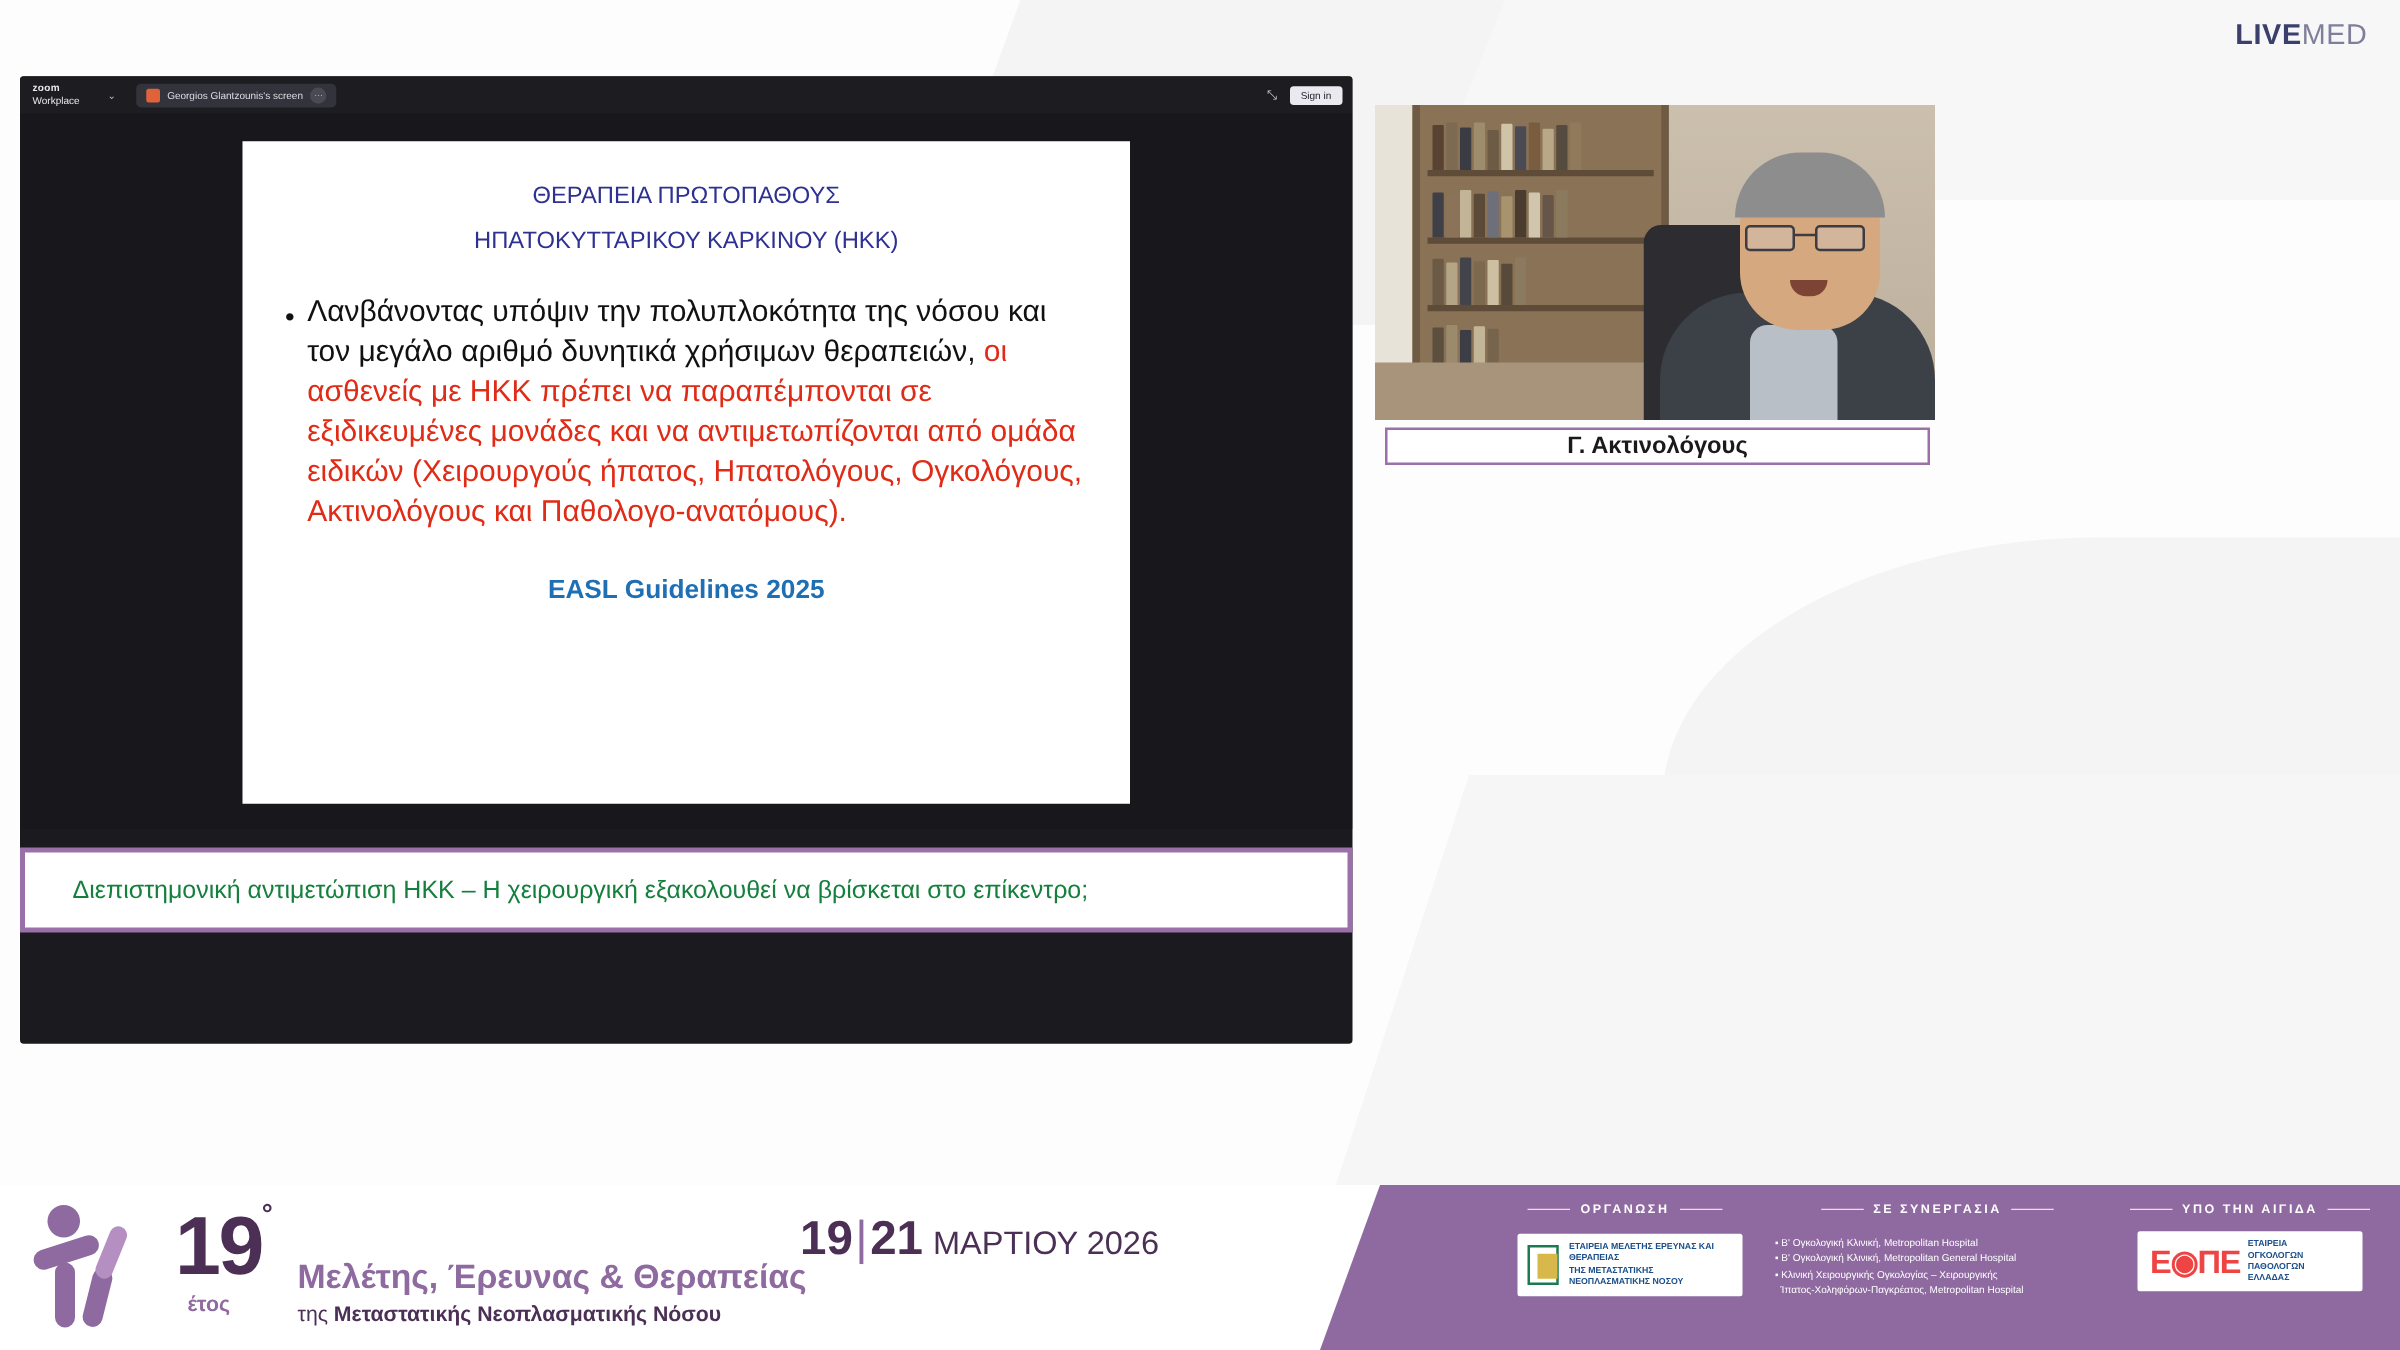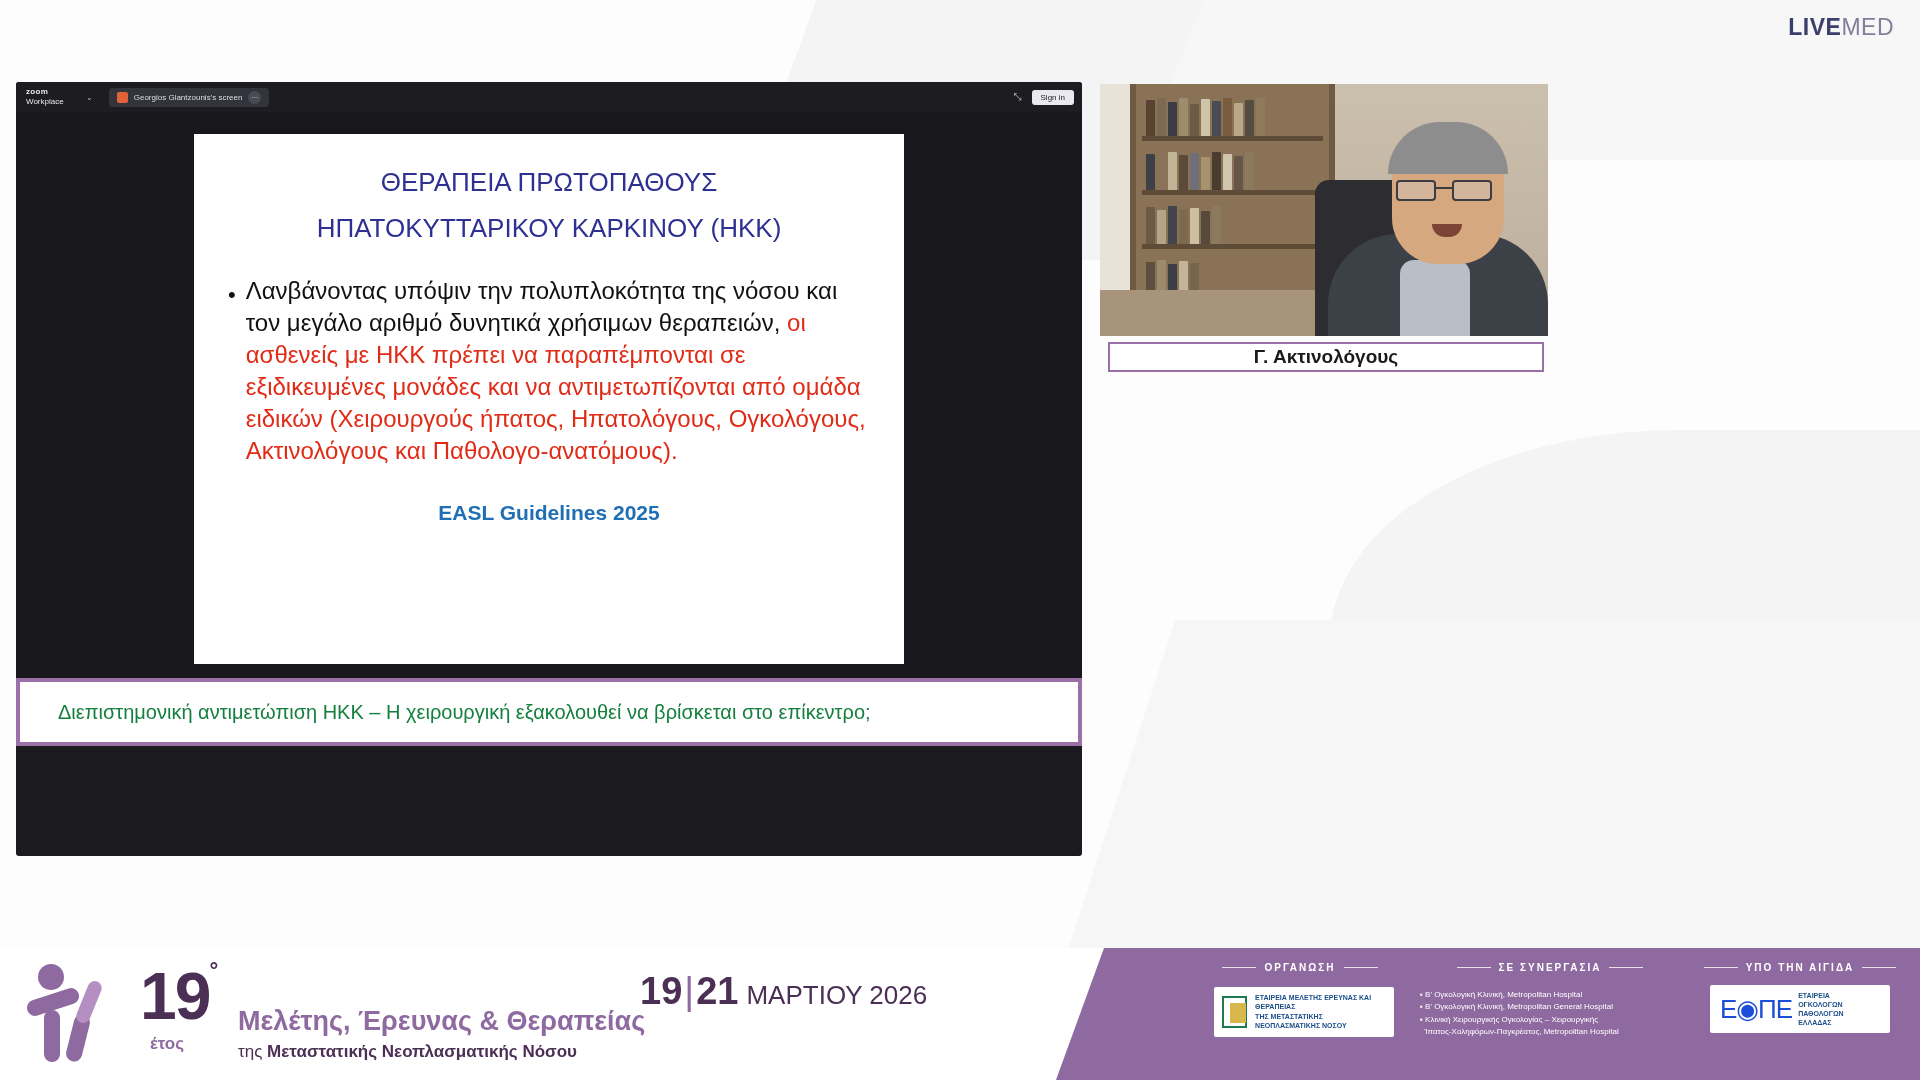--- a/index.html
+++ b/index.html
@@ -18,21 +18,21 @@
   .bg3 { left: 1330px; top: 430px; width: 700px; height: 420px; border-radius: 50% 0 0 0; background: #f4f4f4; }
   .bg4 { left: 1120px; top: 620px; width: 880px; height: 340px; transform: skewX(-18deg); background: #f6f6f6; }
 
   
   .brand { position: absolute; right: 26px; top: 14px; font-size: 23px; letter-spacing: .5px; font-weight: 700; }
   .brand .live { color: #3b3f6b; }
   .brand .med { color: #7f7f9b; font-weight: 400; }
 
   
   .zoom-window {
-    position: absolute; left: 16px; top: 82px; width: 1066px; height: 774px;
+    position: absolute; left: 16px; top: 61px; width: 1066px; height: 774px;
     background: #1b1b1f; border-radius: 3px; overflow: hidden;
   }
   .zoom-titlebar {
     position: relative; height: 30px; background: #1d1d21; display: flex; align-items: center;
   }
   .zoom-logo {
     margin-left: 10px; color: #e8e8ee; font-size: 8px; line-height: 10px; width: 56px;
   }
   .zoom-logo .l1 { font-weight: 700; letter-spacing: .3px; }
   .zoom-chevron { color: #b9b9c4; font-size: 8px; margin-left: 4px; }
@@ -51,21 +51,21 @@
   .signin-btn {
     background: #e9e9ef; color: #1b1b22; font-size: 8px; border-radius: 3px;
     padding: 3px 9px; border: none;
   }
   .slide-area { position: absolute; left: 0; top: 30px; width: 1066px; height: 572px; background: #18181c; }
   .slide {
     position: absolute; left: 178px; top: 22px; width: 710px; height: 530px; background: #fff;
     padding: 22px 26px;
   }
   .slide-h {
-    text-align: center; color: #2e3192; font-size: 26px; line-height: 1.45; font-weight: 400;
+    text-align: center; color: #2e3192; font-size: 19px; line-height: 1.45; font-weight: 400;
     margin-top: 8px;
   }
   .slide-body { margin-top: 28px; display: flex; gap: 10px; padding-left: 8px; }
   .bullet { color: #111; font-size: 22px; line-height: 1; margin-top: 9px; }
   .slide-p { font-size: 24px; line-height: 1.33; color: #111; }
   .slide-p .red { color: #e02b16; }
   .slide-ref { text-align: center; color: #1f6fb5; font-size: 21px; font-weight: 700; margin-top: 34px; }
 
   
   .speaker { position: absolute; left: 1100px; top: 84px; width: 448px; height: 252px; overflow: hidden; background:#6f6258; }
@@ -144,21 +144,21 @@
 
   .fr-col { position: absolute; top: 14px; color: #fff; }
   .fr-head { font-size: 10px; letter-spacing: 2px; font-weight: 700; display: flex; align-items: center; gap: 8px; justify-content: center; }
   .fr-head .ln { display: inline-block; width: 34px; height: 1px; background: #ffffff; opacity: .8; }
   .org-logo { margin-top: 14px; display: flex; align-items: center; gap: 8px; background: #fff; padding: 6px 8px; border-radius: 2px; }
   .org-mark { width: 30px; height: 32px; border: 2px solid #1b7a4f; position: relative; }
   .org-mark::after { content: ""; position: absolute; left: 6px; top: 5px; width: 16px; height: 20px; background: #d8b84a; }
   .org-txt { font-size: 7px; line-height: 1.35; color: #1b4f8a; font-weight: 700; }
   .coop-list { margin-top: 16px; font-size: 8px; line-height: 1.55; color: #ffffff; }
   .eope { margin-top: 12px; display: flex; align-items: center; gap: 6px; background:#fff; padding: 6px 10px; border-radius:2px;}
-  .eope .e1 { font-size: 26px; font-weight: 400; color: #1d4ed8; letter-spacing: -1px; }
+  .eope .e1 { font-size: 26px; font-weight: 700; color: #ef4444; letter-spacing: -1px; }
   .eope .e2 { font-size: 7px; line-height: 1.3; color: #1b4f8a; font-weight: 700; }
 </style>
 </head>
 <body>
 
 <div id="root">
 
   <div class="bg-shape bg1"></div>
   <div class="bg-shape bg2"></div>
   <div class="bg-shape bg3"></div>

